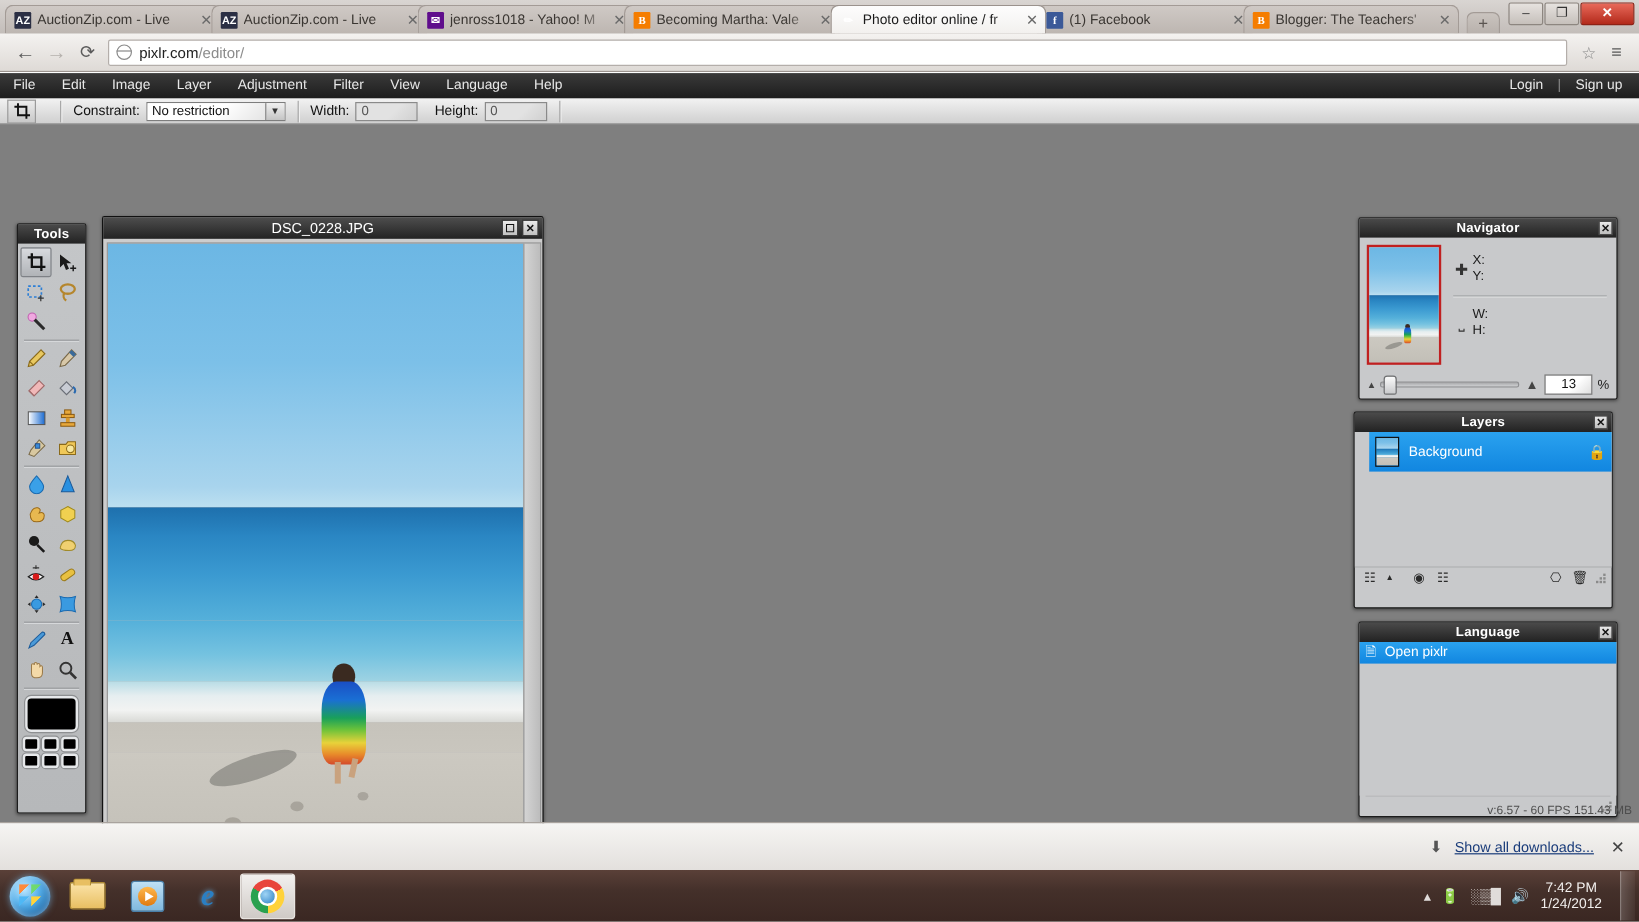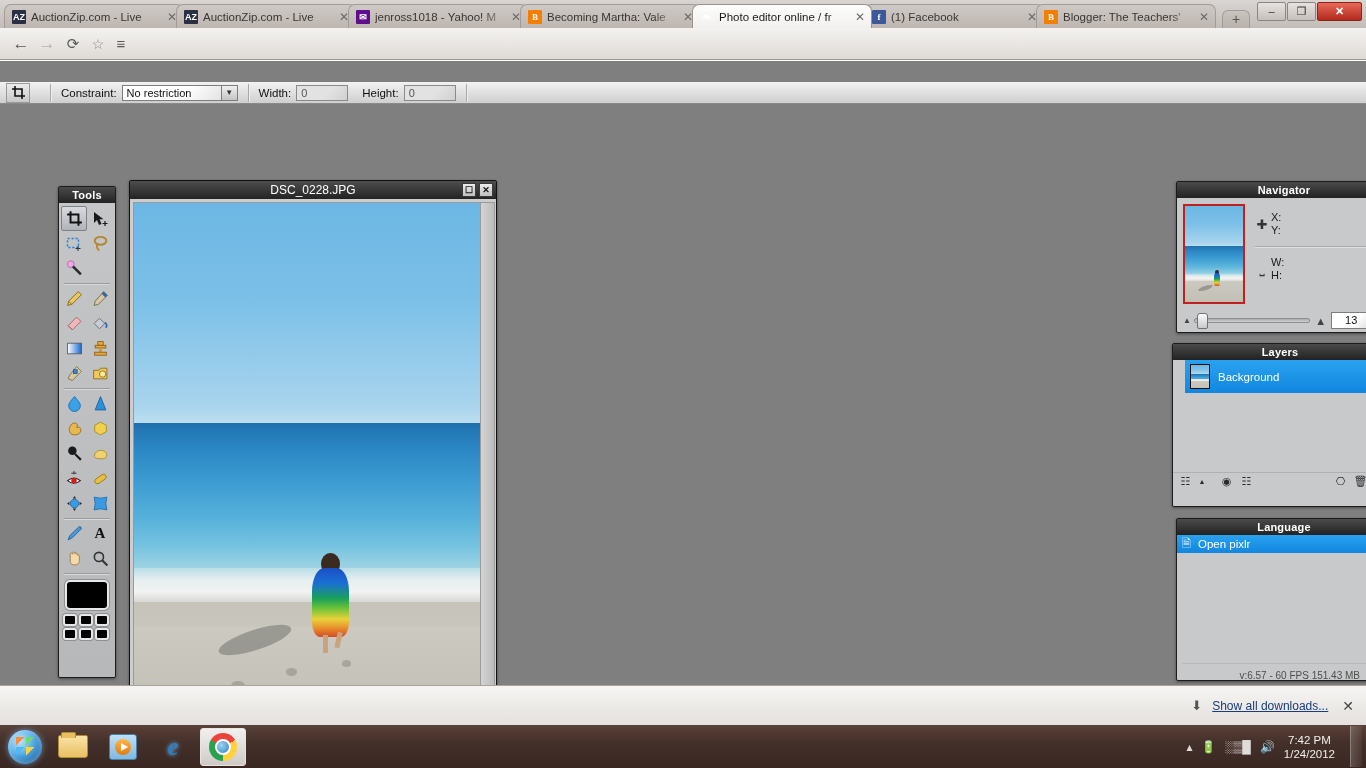--- a/index.html
+++ b/index.html
@@ -106,21 +106,21 @@
   .sel-val { width: 98px; padding: 0 4px; font-size: 11px; line-height: 14px;
      background: linear-gradient(135deg,#fff 60%, #e4e4e4 100%); color: #111;}
   .sel-arrow { width: 16px; background: linear-gradient(to bottom,#f0f0f0,#c4c4c4); border-left: 1px solid #7d7d7d;
      font-size: 8px; line-height: 14px; text-align: center; color: #333; }
   .num-field { width: 52px; height: 16px; border: 1px solid #8a8a8a;
      background: linear-gradient(135deg,#e2e2e2 60%,#d0d0d0 100%);
      font-size: 11px; line-height: 14px; padding-left: 4px; color: #555; }
 
   
   .panel { position: absolute; background: #c8c9cb; border: 1px solid #1c1c1c;
-     box-shadow: 0 1px 3px rgba(0,0,0,.45); border-radius: 2px; margin-left: 44px; }
+     box-shadow: 0 1px 3px rgba(0,0,0,.45); border-radius: 2px; }
   .panel-title {
     height: 16px; background: linear-gradient(to bottom,#4a4a4a,#222);
     color: #fff; font-size: 11px; line-height: 16px; text-align: center; position: relative;
     font-weight: bold; letter-spacing: .2px;
   }
   .panel-close { position: absolute; right: 3px; top: 2px; width: 12px; height: 12px;
      background: linear-gradient(to bottom,#e9e9e9,#bdbdbd); border: 1px solid #4a4a4a;
      color: #111; font-size: 9px; line-height: 10px; text-align: center; font-weight: bold; }
 
   
@@ -330,26 +330,44 @@
     <div class="wbtn">–</div>
     <div class="wbtn">❐</div>
     <div class="wbtn close">✕</div>
   </div>
 </div>
 
 <div class="chrome-toolbar">
   <div class="navbtn">←</div>
   <div class="navbtn fwd">→</div>
   <div class="navbtn reload">⟳</div>
+  <div class="omnibox">
+    <span class="omni-globe"></span>
+    <span class="omni-url"><span>pixlr.com</span><span class="dim">/editor/</span></span>
+  </div>
   <div class="star">☆</div>
   <div class="wrench">≡</div>
 </div>
 
 <div class="pixlr">
 
+  <div class="menubar">
+    <div class="menu-item">File</div>
+    <div class="menu-item">Edit</div>
+    <div class="menu-item">Image</div>
+    <div class="menu-item">Layer</div>
+    <div class="menu-item">Adjustment</div>
+    <div class="menu-item">Filter</div>
+    <div class="menu-item">View</div>
+    <div class="menu-item">Language</div>
+    <div class="menu-item">Help</div>
+    <div class="menu-right">
+      <span>Login</span><span class="menu-sep">|</span><span>Sign up</span>
+    </div>
+  </div>
 
   <div class="optbar">
     <div class="opt-toolicon">
       <svg width="15" height="15" viewBox="0 0 15 15">
           <path d="M4 1 V11 H14" stroke="#111" stroke-width="1.6" fill="none"></path>
           <path d="M1 4 H11 V14" stroke="#111" stroke-width="1.6" fill="none"></path>
         </svg>
     </div>
     <div class="opt-sep"></div>
     <span class="opt-label">Constraint:</span>

